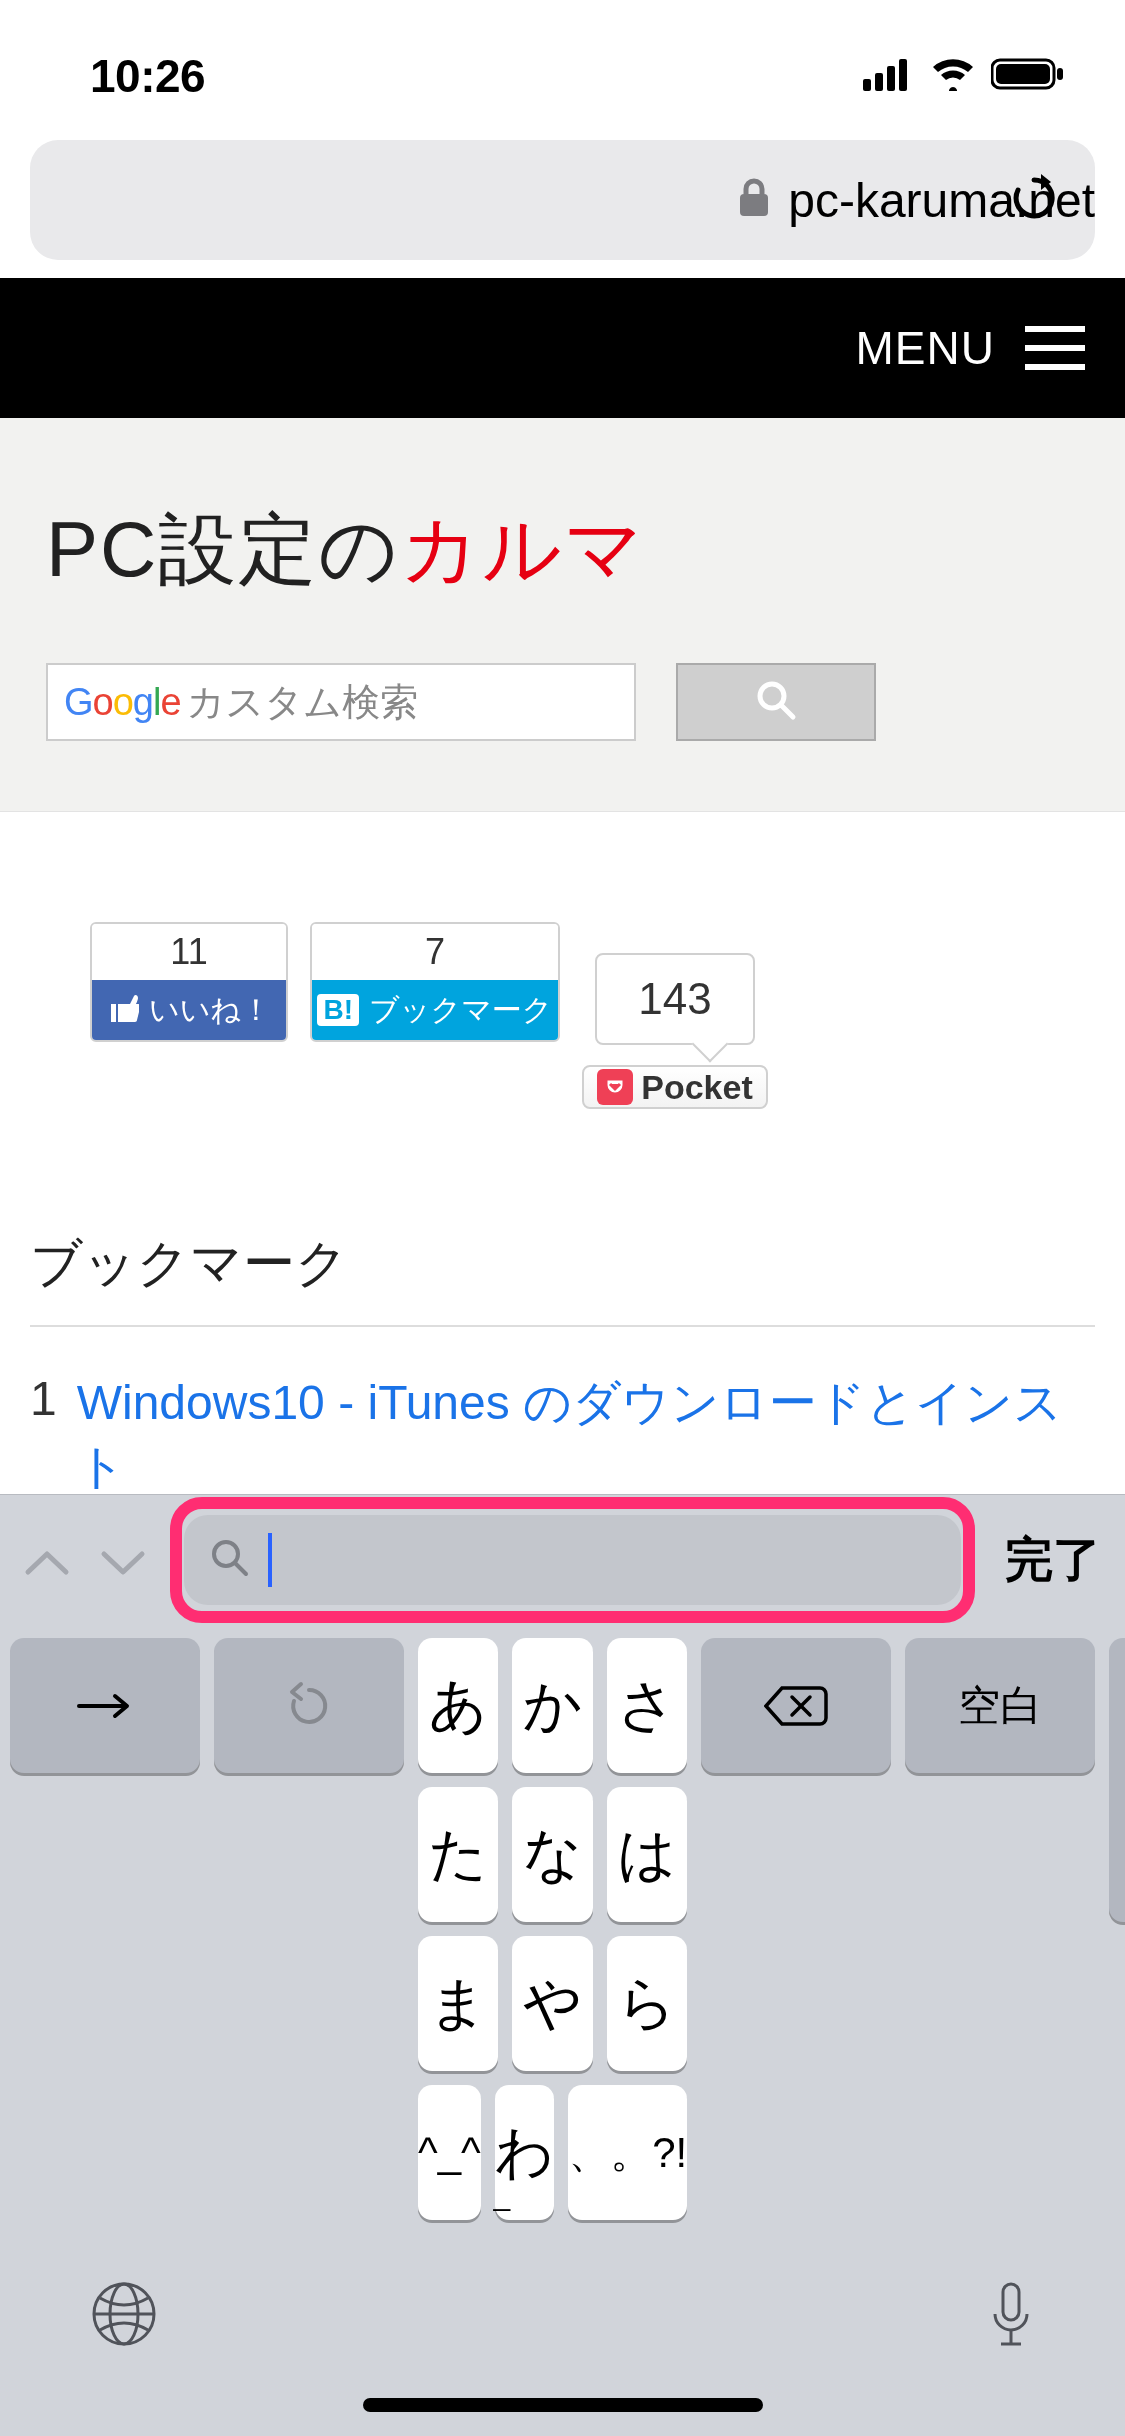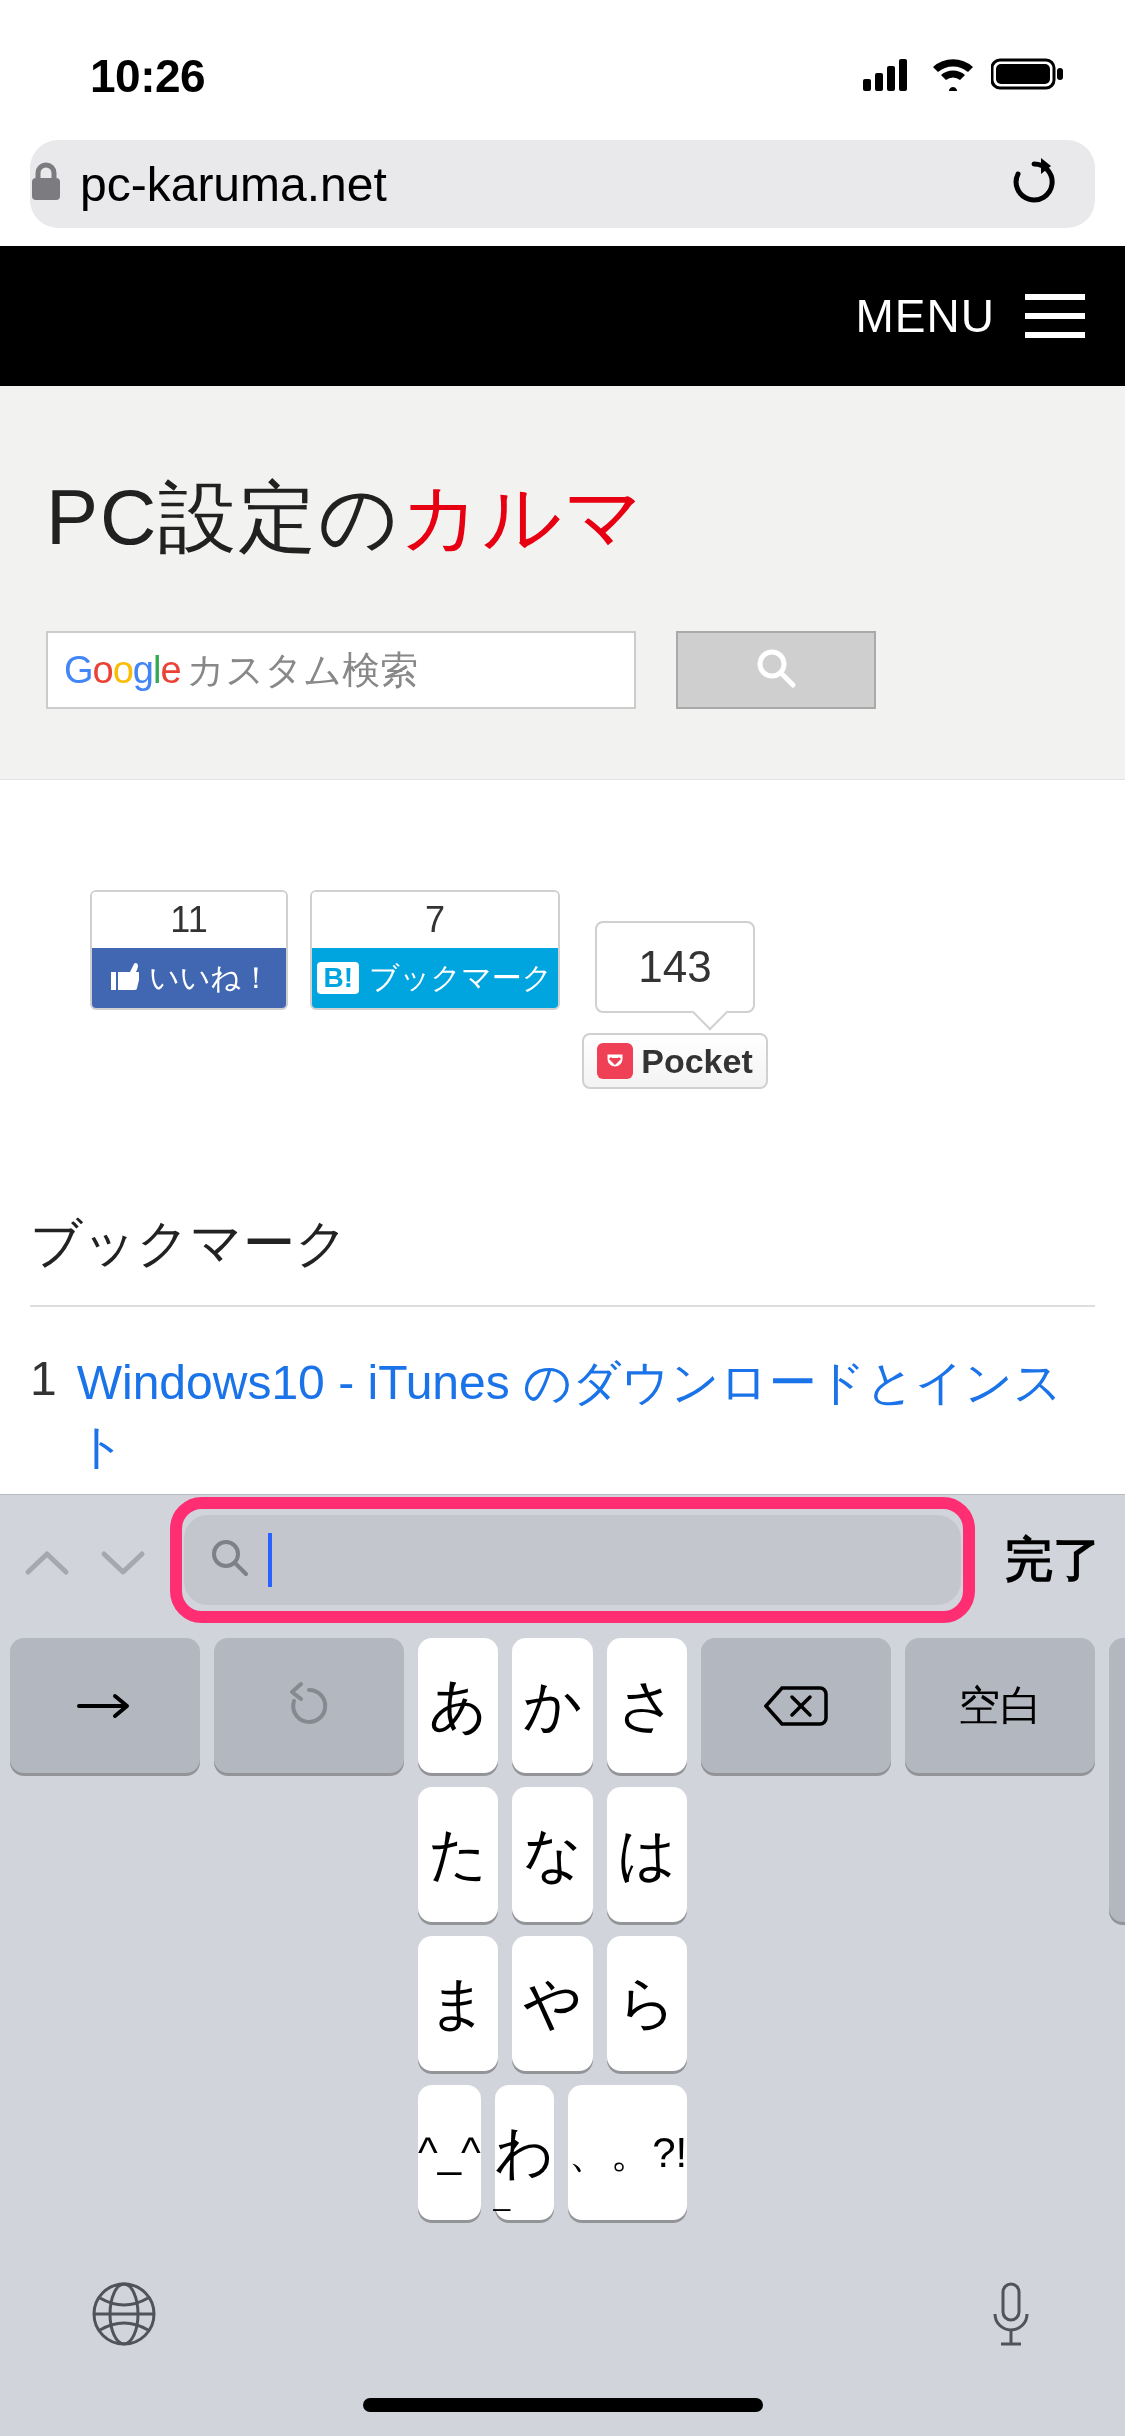--- a/index.html
+++ b/index.html
@@ -5,21 +5,21 @@
   * { margin: 0; padding: 0; box-sizing: border-box; font-family: -apple-system, BlinkMacSystemFont, "Hiragino Sans", sans-serif; }
   html, body { width: 1125px; height: 2436px; background: #fff; overflow: hidden; }
 
   
   .status-bar { height: 132px; display: flex; align-items: center; justify-content: space-between; padding: 20px 60px 0 90px; background: #fff; }
   .status-time { font-size: 46px; font-weight: 600; letter-spacing: -0.5px; }
   .status-icons { display: flex; align-items: center; gap: 14px; }
 
   
   .url-bar-wrap { padding: 8px 30px 18px; background: #fff; }
-  .url-bar { height: 88px; background: #e9e9eb; border-radius: 28px; display: flex; align-items: center; justify-content: flex-start; position: relative; }
+  .url-bar { height: 120px; background: #e9e9eb; border-radius: 28px; display: flex; align-items: center; justify-content: flex-end; position: relative; }
   .url-center { display: flex; align-items: center; gap: 18px; }
   .url-text { font-size: 48px; color: #000; }
   .lock-icon { color: #7c7c80; }
   .reload-icon { position: absolute; right: 38px; color: #000; }
 
   
   .nav-bar { background: #000; height: 140px; display: flex; align-items: center; justify-content: flex-end; padding-right: 40px; gap: 30px; }
   .nav-menu-text { color: #fff; font-size: 46px; font-weight: 400; letter-spacing: 1px; }
   .hamburger { display: flex; flex-direction: column; gap: 13px; }
   .hamburger span { display: block; width: 60px; height: 6px; background: #fff; }
@@ -46,21 +46,21 @@
   .share-box { display: flex; flex-direction: column; border: 2px solid #d0d0d0; border-radius: 6px; overflow: hidden; width: 198px; }
   .share-count { height: 56px; display: flex; align-items: center; justify-content: center; font-size: 36px; color: #333; background: #fff; }
   .share-bottom { height: 60px; display: flex; align-items: center; justify-content: center; gap: 10px; color: #fff; font-size: 30px; }
   .fb-bottom { background: #4267B2; }
   .hatena-bottom { background: #00a4de; }
   .hatena-b { background: #fff; color: #00a4de; font-weight: 800; padding: 0 6px; border-radius: 4px; font-size: 28px; }
 
   .pocket-col { display: flex; flex-direction: column; align-items: center; gap: 4px; margin-top: 31px; }
   .pocket-count-box { border: 2px solid #d0d0d0; border-radius: 8px; width: 160px; height: 92px; display: flex; align-items: center; justify-content: center; font-size: 44px; color: #333; background: #fff; position: relative; }
   .pocket-count-box::after { content: ""; position: absolute; bottom: -14px; right: 30px; width: 24px; height: 24px; background: #fff; border-right: 2px solid #d0d0d0; border-bottom: 2px solid #d0d0d0; transform: rotate(45deg); }
-  .pocket-btn { margin-top: 16px; border: 2px solid #d0d0d0; border-radius: 8px; height: 56px; width: 186px; display: flex; align-items: center; justify-content: center; gap: 8px; font-size: 34px; font-weight: 700; color: #333; background: linear-gradient(#fff, #f3f3f3); }
+  .pocket-btn { margin-top: 16px; border: 2px solid #d0d0d0; border-radius: 8px; height: 44px; width: 186px; display: flex; align-items: center; justify-content: center; gap: 8px; font-size: 34px; font-weight: 700; color: #333; background: linear-gradient(#fff, #f3f3f3); }
   .pocket-logo { background: #ef4056; color: #fff; width: 36px; height: 36px; border-radius: 6px; display: flex; align-items: center; justify-content: center; font-size: 24px; }
 
   
   .popular-section { padding: 120px 30px 0; }
   .popular-title { font-size: 52px; font-weight: 300; color: #222; padding-bottom: 26px; }
   .popular-divider { border: none; border-top: 2px solid #ddd; }
   .popular-item { display: flex; gap: 20px; padding-top: 44px; font-size: 48px; }
   .popular-num { color: #333; }
   .popular-link { color: #1a73e8; }
 

